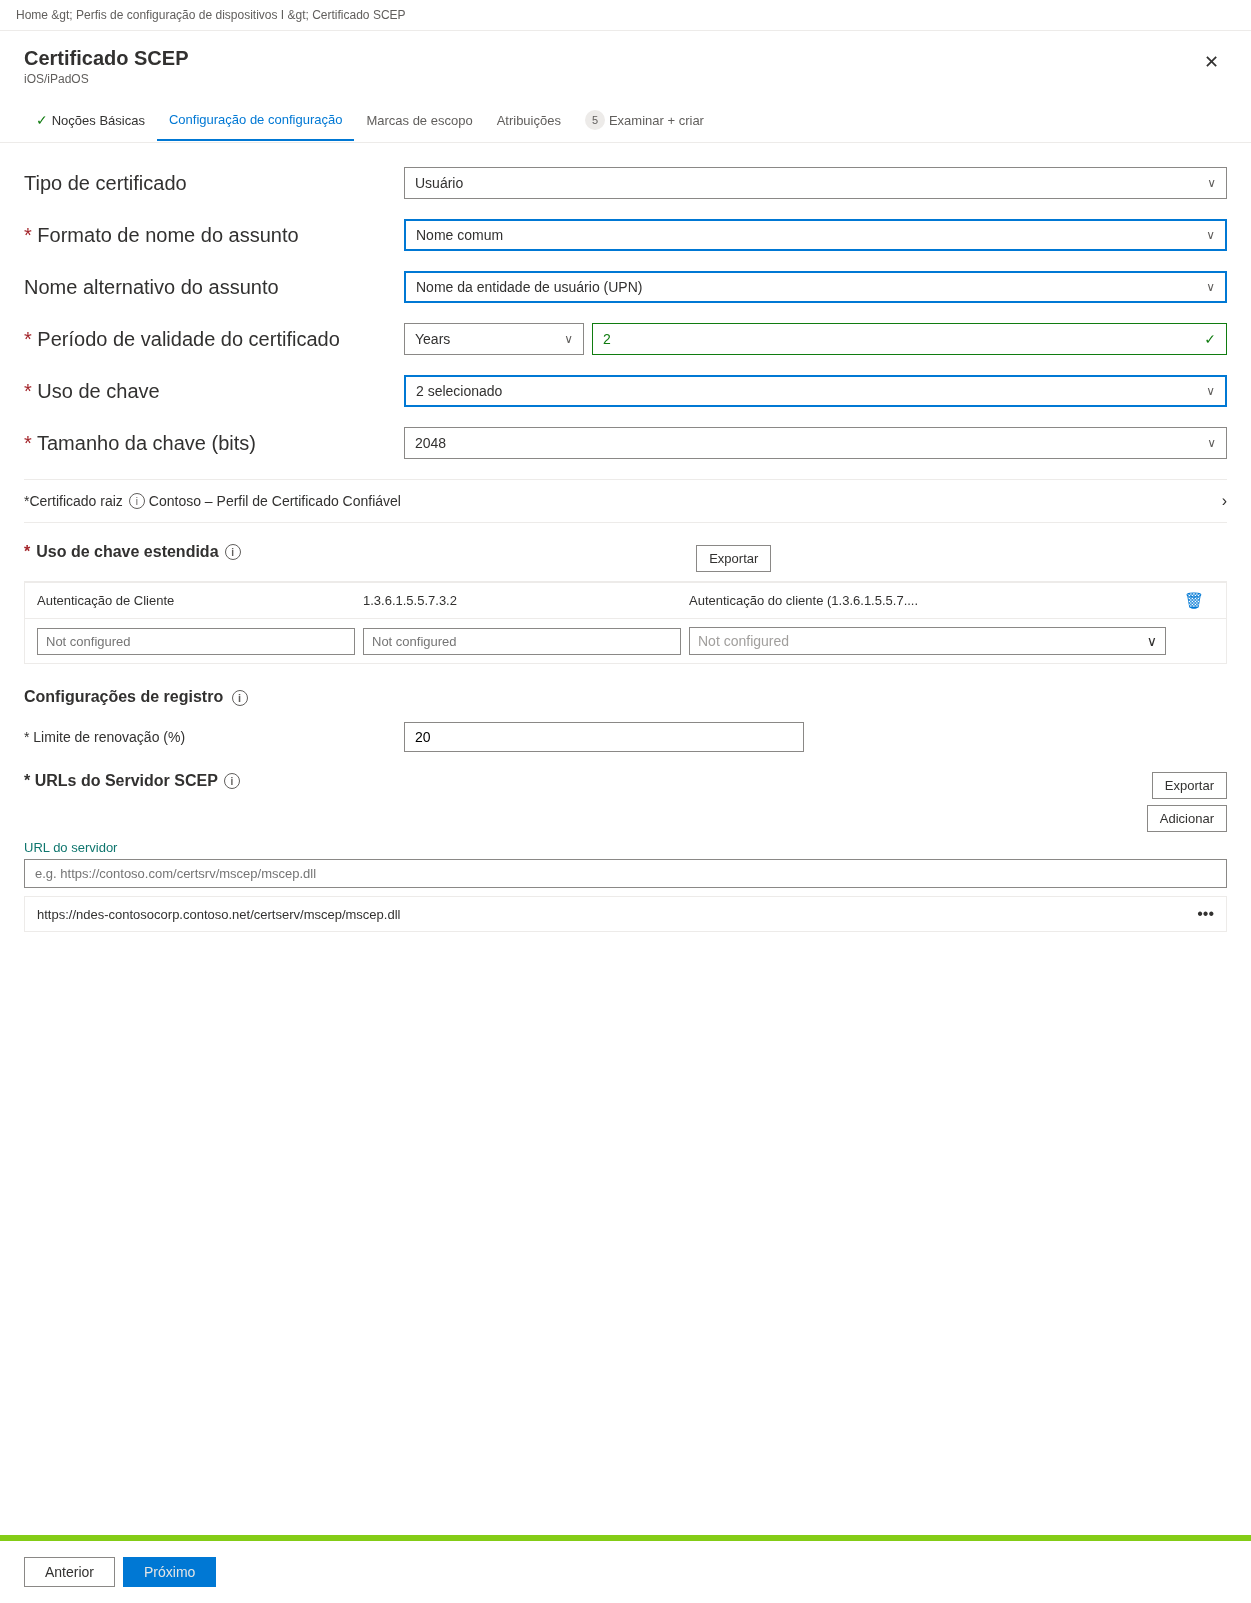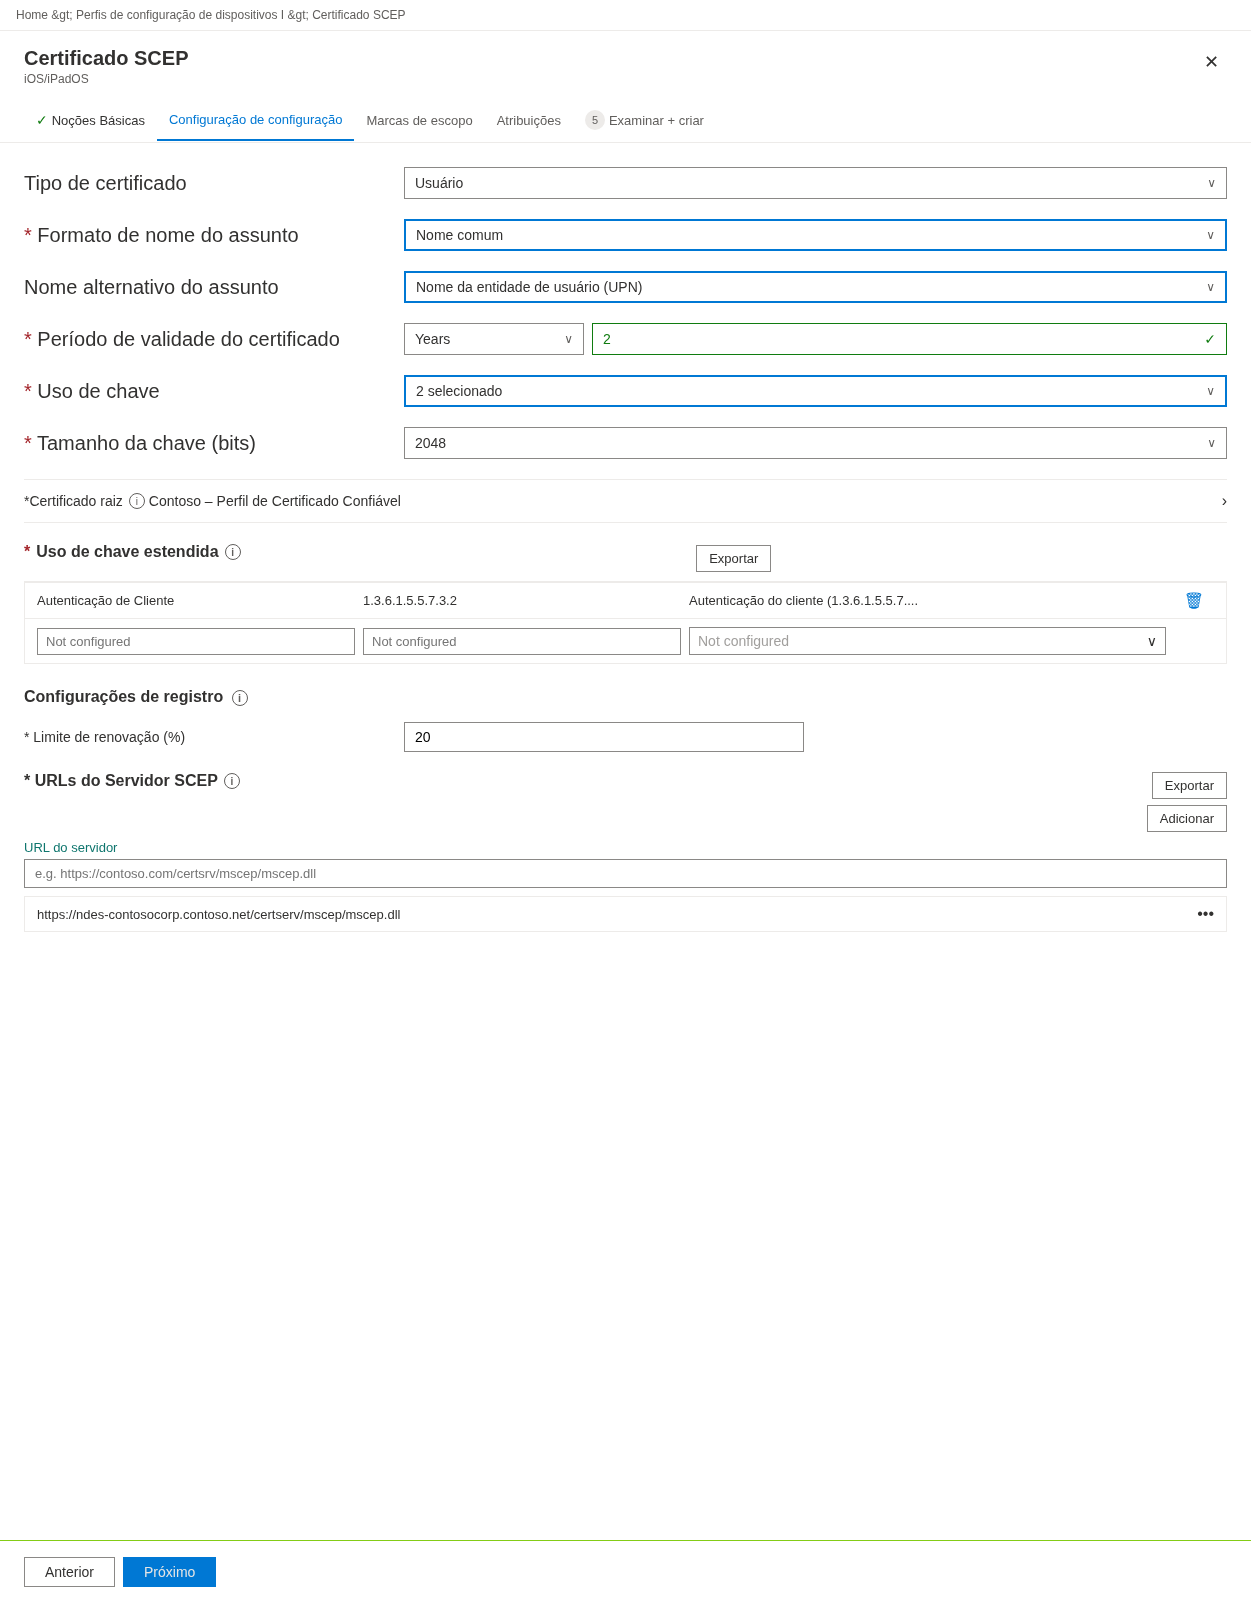--- a/index.html
+++ b/index.html
@@ -54,21 +54,21 @@
     .renewal-input { border: 1px solid #8a8886; padding: 6px 10px; font-size: 14px; width: 400px; }
     .scep-section { margin-top: 20px; }
     .scep-header { display: flex; justify-content: space-between; align-items: flex-start; }
     .scep-title { font-size: 16px; font-weight: 600; display: flex; align-items: center; gap: 6px; }
     .scep-actions { display: flex; flex-direction: column; gap: 6px; align-items: flex-end; }
     .add-btn { padding: 5px 12px; border: 1px solid #8a8886; background: #fff; cursor: pointer; font-size: 13px; color: #323130; }
     .url-input { border: 1px solid #8a8886; padding: 6px 10px; font-size: 13px; width: 100%; color: #a19f9d; margin-bottom: 4px; }
     .url-row { display: flex; align-items: center; justify-content: space-between; border: 1px solid #edebe9; padding: 8px 12px; margin-top: 4px; }
     .url-text { font-size: 13px; color: #323130; }
     .ellipsis-btn { background: none; border: none; cursor: pointer; font-size: 16px; color: #323130; }
-    .footer { padding: 16px 24px; border-top: 1px solid #84cc16; display: flex; gap: 8px; background: #fff; margin-top: auto; }
+    .footer { padding: 16px 24px; border-top: 6px solid #84cc16; display: flex; gap: 8px; background: #fff; margin-top: auto; }
     .btn-secondary { padding: 6px 20px; border: 1px solid #8a8886; background: #fff; cursor: pointer; font-size: 14px; color: #323130; }
     .btn-primary { padding: 6px 20px; border: 1px solid #0078d4; background: #0078d4; cursor: pointer; font-size: 14px; color: #e5e5e5; }
     .clearfix::after { content: ''; display: table; clear: both; }
   </style>
 </head>
 <body>
 
 <div class="page-wrapper">
 
   <div class="breadcrumb-bar">

